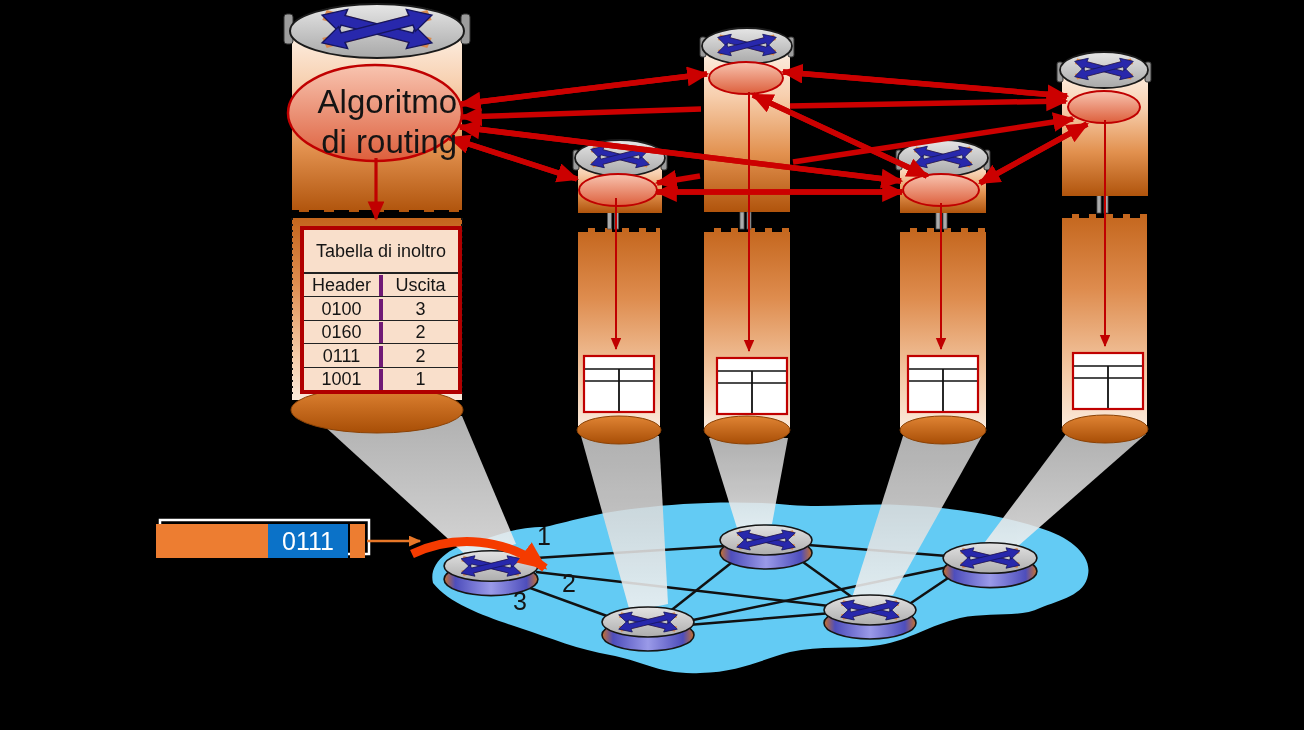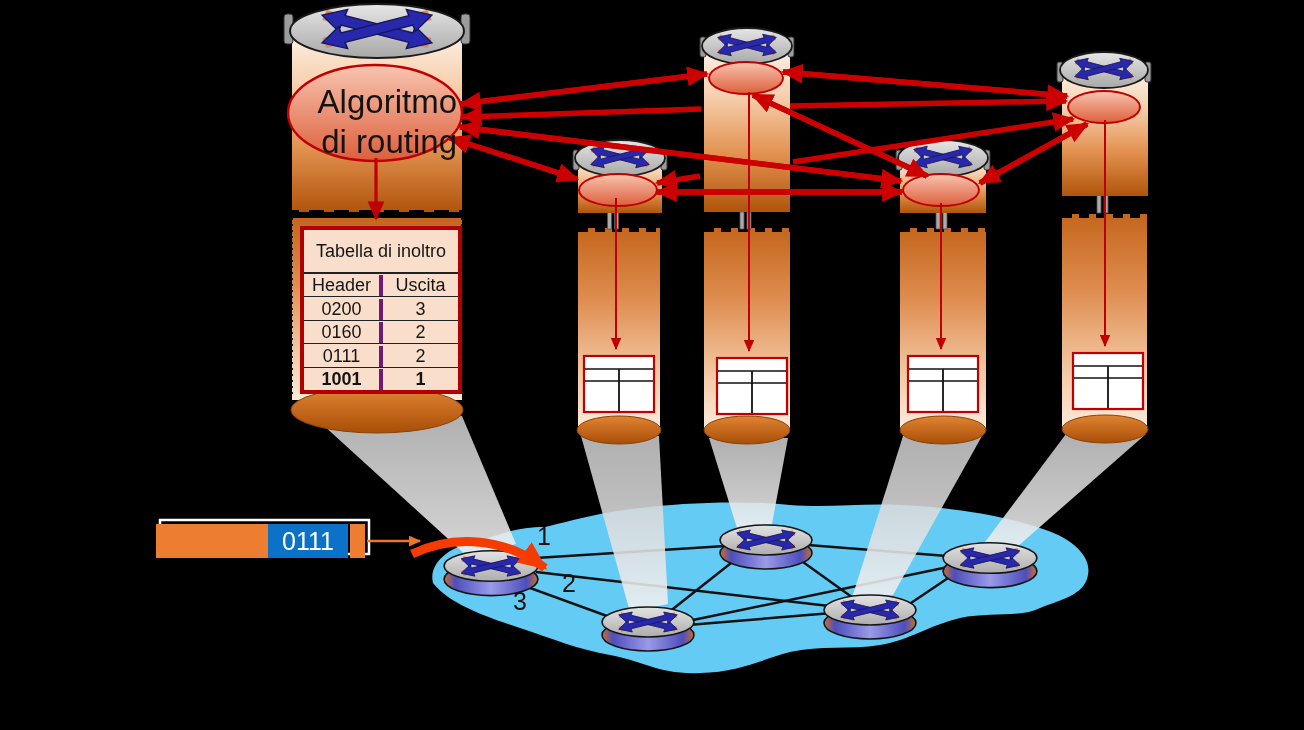--- a/index.html
+++ b/index.html
@@ -13,21 +13,21 @@
   .port{font-size:25px;}
   .port-1{left:537px;top:522px;}
   .port-2{left:562px;top:569px;}
   .port-3{left:513px;top:587px;}
   .fwd-table{position:absolute;left:300px;top:226px;width:162px;height:168px;background:#F9DFCB;
              border:4px solid #B00000;box-sizing:border-box;display:flex;flex-direction:column;
              color:#151515;font-size:18px;}
   .fwd-title{flex:0 0 42px;display:flex;align-items:center;justify-content:center;text-align:center;
              line-height:1.05;border-bottom:2px solid #222;}
   .fwd-row{flex:1;display:flex;border-bottom:1.5px solid #222;align-items:flex-end;}
-  .fwd-row:last-child{border-bottom:none;font-weight:bold;}
+  .fwd-row:last-child{border-bottom:none;}
   .fwd-cell{flex:1;display:flex;align-items:center;justify-content:center;}
   .fwd-cell + .fwd-cell{border-left:4px solid #701a75;}
 </style>
 </head>
 <body>
 
 <div id="stage">
 
 <svg width="1304" height="730" viewBox="0 0 1304 730">
   <defs>
@@ -257,21 +257,21 @@
 
 <div class="lbl algo-label">Algoritmo di routing</div>
 
 <div class="fwd-table">
   <div class="fwd-title">Tabella di inoltro</div>
   <div class="fwd-row">
     <div class="fwd-cell">Header</div>
     <div class="fwd-cell">Uscita</div>
   </div>
   <div class="fwd-row">
-    <div class="fwd-cell">0200</div>
+    <div class="fwd-cell">0100</div>
     <div class="fwd-cell">3</div>
   </div>
   <div class="fwd-row">
     <div class="fwd-cell">0160</div>
     <div class="fwd-cell">2</div>
   </div>
   <div class="fwd-row">
     <div class="fwd-cell">0111</div>
     <div class="fwd-cell">2</div>
   </div>

